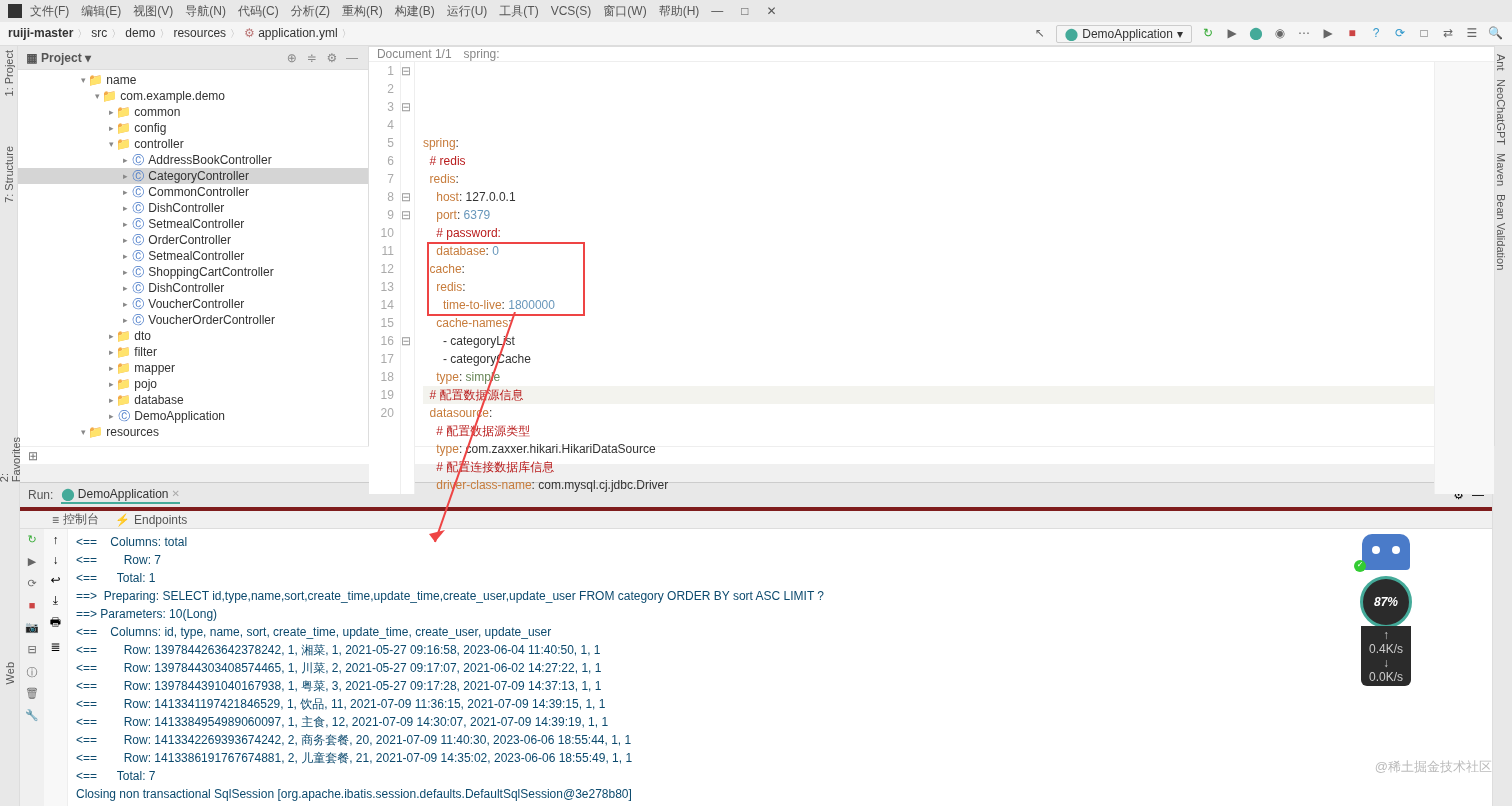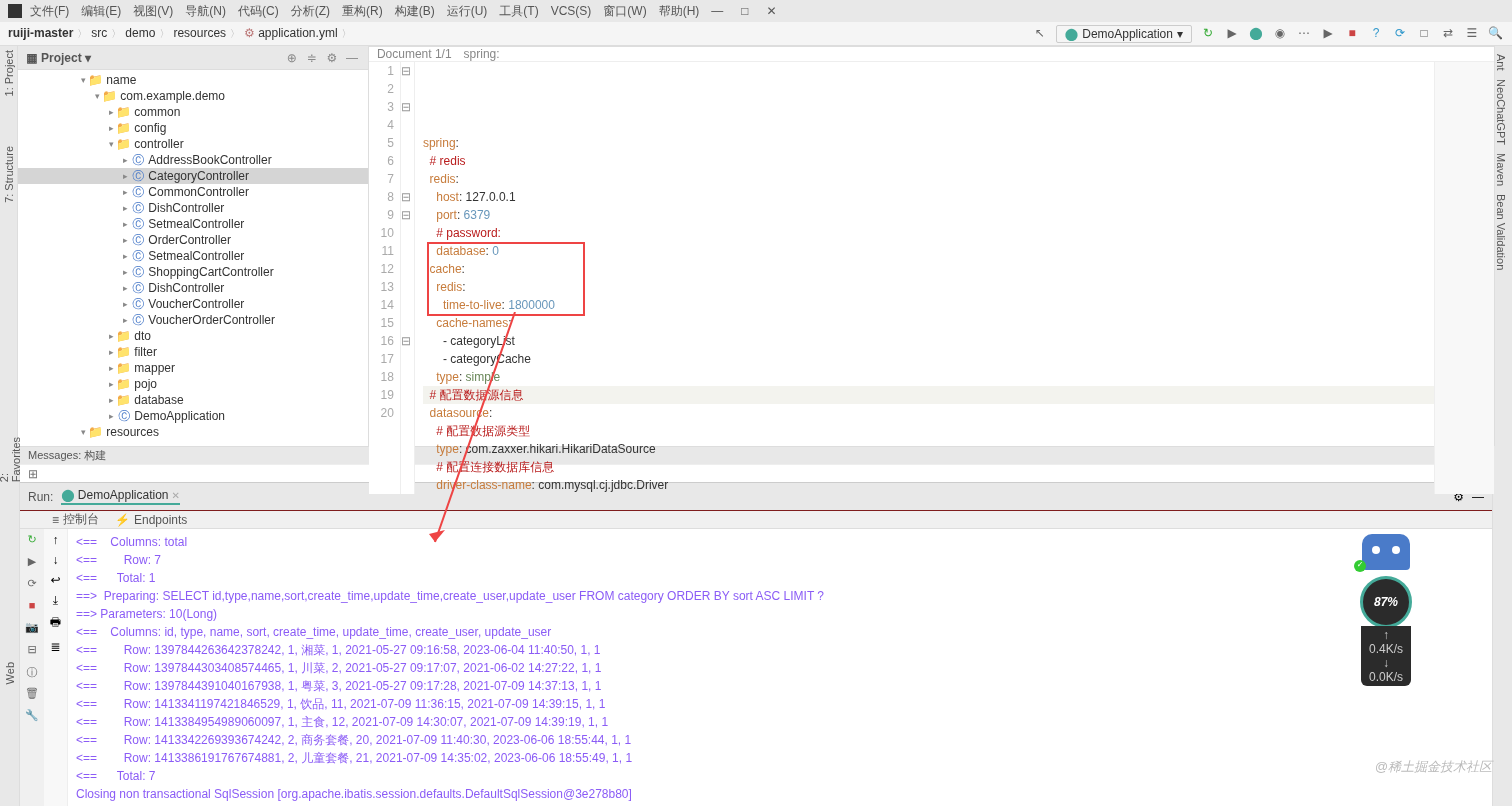--- a/index.html
+++ b/index.html
@@ -46,40 +46,40 @@
     .str { color: #6a8759; }
     .red-box { position: absolute; border: 2px solid #e44; left: 12px; top: 180px; width: 158px; height: 74px; pointer-events: none; }
     .red-arrow { position: absolute; pointer-events: none; }
     .active-line { background: #f3f3ee; }
     .minimap { width: 60px; background: #f8f8f8; border-left: 1px solid #eee; }
     .right-rail { width: 20px; background: #e8e8e8; border-left: 1px solid #ddd; }
     .right-rail .rotated2 { writing-mode: vertical-rl; font-size: 11px; color: #555; margin-top: 8px; }
     .messages-panel { height: 18px; background: #e8e8e8; border-top: 1px solid #ddd; display: flex; align-items: center; padding: 0 8px; font-size: 11px; color: #555; }
     .messages-body { height: 18px; background: #fff; border-top: 1px solid #eee; padding: 0 8px; font-size: 11px; color: #777; display: flex; align-items: center; }
     .run-panel { background: #fff; border-top: 1px solid #ccc; display: flex; flex-direction: column; height: 325px; }
-    .run-header { height: 39px; background: #e8e8e8; border-bottom: 1px solid #7f1d1d; display: flex; align-items: center; padding: 0 8px; gap: 8px; }
+    .run-header { height: 39px; background: #e8e8e8; border-bottom: 4px solid #7f1d1d; display: flex; align-items: center; padding: 0 8px; gap: 8px; }
     .run-header .title { color: #555; }
     .run-header .app-name { color: #333; border-bottom: 2px solid #4a9; padding-bottom: 1px; display: flex; align-items: center; gap: 3px; }
     .run-header .close-x { color: #aaa; font-size: 10px; }
     .run-tabs { height: 22px; background: #f0f0f0; border-bottom: 1px solid #ddd; display: flex; align-items: center; padding-left: 32px; gap: 16px; }
     .run-tab { display: flex; align-items: center; gap: 4px; color: #555; cursor: pointer; }
     .run-content { flex: 1; display: flex; }
     .run-left-icons { width: 24px; background: #f0f0f0; display: flex; flex-direction: column; align-items: center; padding-top: 4px; gap: 6px; }
     .run-left-icons .icon-btn { width: 16px; height: 16px; color: #666; text-align: center; font-size: 11px; }
     .run-left-icons2 { width: 24px; background: #f8f8f8; border-right: 1px solid #eee; display: flex; flex-direction: column; align-items: center; padding-top: 4px; gap: 6px; }
-    .console { flex: 1; font-family: "Consolas", monospace; font-size: 12px; line-height: 18px; padding: 4px 8px; color: #8b5cf6; overflow: hidden; white-space: pre; }
+    .console { flex: 1; font-family: "Consolas", monospace; font-size: 12px; line-height: 18px; padding: 4px 8px; color: #0c4a6e; overflow: hidden; white-space: pre; }
     .robot-widget { position: absolute; right: 90px; bottom: 120px; width: 72px; text-align: center; }
     .robot-head { width: 48px; height: 36px; background: #4a7bc9; border-radius: 10px 10px 4px 4px; margin: 0 auto; position: relative; }
     .robot-head::before, .robot-head::after { content: ""; position: absolute; width: 8px; height: 8px; background: #fff; border-radius: 50%; top: 12px; }
     .robot-head::before { left: 10px; }
     .robot-head::after { right: 10px; }
     .robot-dot { width: 12px; height: 12px; background: #3c3; border-radius: 50%; position: absolute; bottom: -2px; left: 4px; color: #fff; font-size: 8px; text-align: center; }
     .gauge { width: 52px; height: 52px; border-radius: 50%; background: #2b2b2b; margin: 6px auto 0; color: #fff; display: flex; align-items: center; justify-content: center; font-size: 14px; font-weight: bold; border: 3px solid #4a9; font-style: italic; }
     .small-stats { background: #2b2b2b; color: #ccc; font-size: 9px; padding: 2px 4px; border-radius: 0 0 6px 6px; width: 50px; margin: -2px auto 0; }
-    .watermark { position: absolute; right: 20px; bottom: 30px; color: #bbb; font-size: 13px; font-style: italic; }
+    .watermark { position: absolute; right: 20px; bottom: 30px; color: #bbb; font-size: 13px; }
     .green-play { color: #3a3; }
   </style>
 </head>
 <body>
 
 <div class="title-bar">
   <svg width="14" height="14" style="margin-right:8px">
       <rect width="14" height="14" fill="#333"></rect>
     </svg>
   <span class="menu-item">文件(F)</span>
@@ -336,21 +336,20 @@
     <div class="rotated2">Maven</div>
     <div class="rotated2">Bean Validation</div>
   </div>
 </div>
 
 <div style="display:flex;height:36px;">
   <div style="width:20px;background:#e8e8e8;border-right:1px solid #ddd;display:flex;flex-direction:column;align-items:center;justify-content:flex-end;gap:20px">
     <span style="writing-mode:vertical-rl;transform:rotate(180deg);font-size:11px;color:#555">2: Favorites</span>
   </div>
   <div style="flex:1">
-    <div class="messages-panel">Messages:  构建</div>
     <div class="messages-body">
       <span class="icon-btn" style="margin-right:80px">⊞</span>
       <span style="flex:1"></span>
       <span class="icon-btn">⚙</span>
       <span class="icon-btn">—</span>
     </div>
   </div>
   <div style="width:20px;background:#e8e8e8;border-left:1px solid #ddd"></div>
 </div>
 

